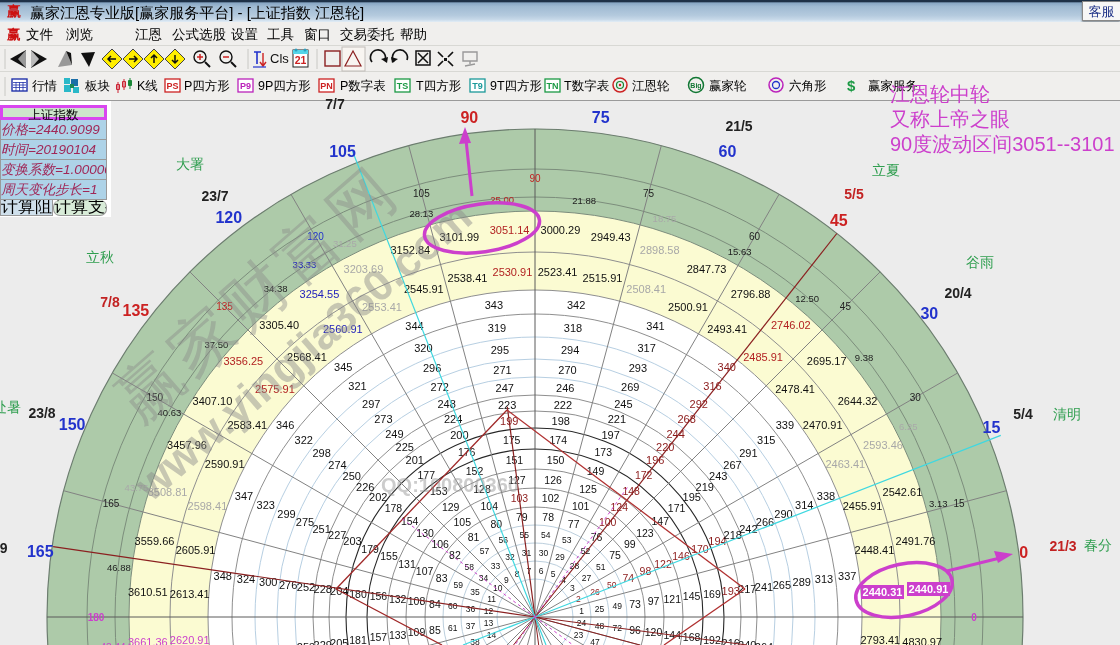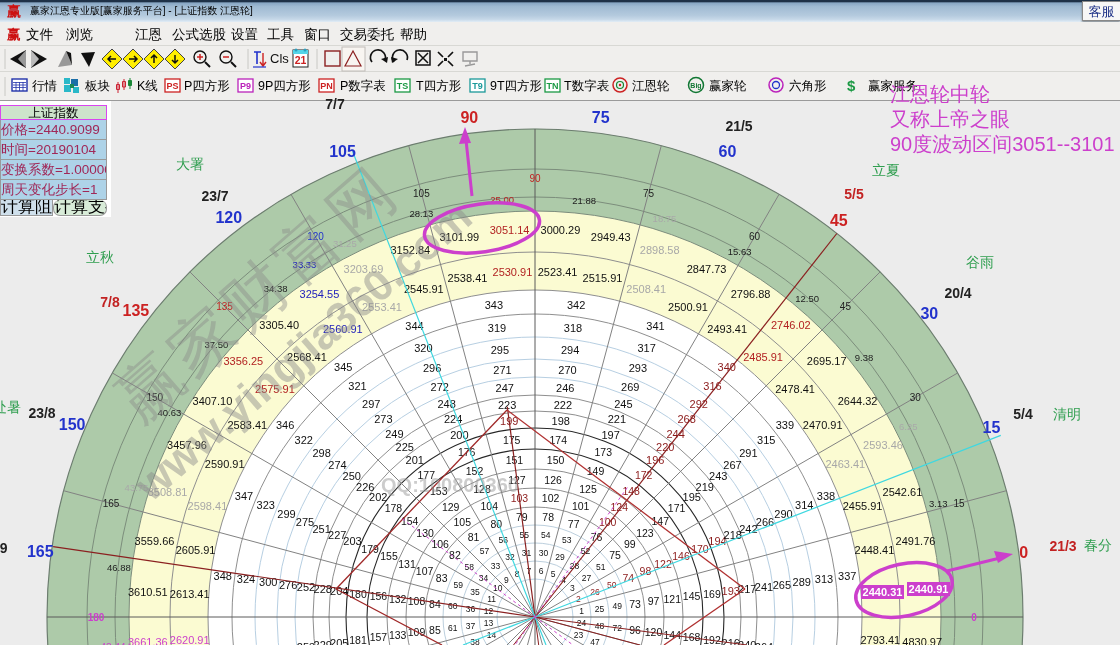--- a/index.html
+++ b/index.html
@@ -1,27 +1,27 @@
 <!DOCTYPE html>
 <html><head><meta charset="utf-8"><style>
 * { margin:0; padding:0; box-sizing:border-box; }
 body { width:1120px; height:645px; overflow:hidden; font-family:"Liberation Sans", sans-serif; background:#ececec; position:relative; }
 #titlebar { position:absolute; left:0; top:0; width:1120px; height:22px;
   background:linear-gradient(#1e3147 0%, #1e3147 8%, #87a6c3 13%, #9fbad2 30%, #b4cade 70%, #c6d8e8 88%, #e2edf6 100%); }
-#titlebar .t { position:absolute; left:30px; top:4px; font-size:10px; color:#000; }
+#titlebar .t { position:absolute; left:30px; top:4px; font-size:15px; color:#000; }
 #logo1 { position:absolute; left:7px; top:3px; font-size:14px; font-weight:bold; color:#cc1111; background:transparent; }
 #kefu { position:absolute; right:0px; top:1px; width:38px; height:20px; background:#f6f6f6; border:1px solid #888; border-right:none; color:#1b2f86; font-size:13px; text-align:center; line-height:19px; box-shadow:0 2px 2px rgba(0,0,0,0.35); }
 #menubar { position:absolute; left:0; top:22px; width:1120px; height:24px; background:#f0efed; border-bottom:1px solid #d8d8d4; }
 #menubar span { position:absolute; top:4px; font-size:13.5px; color:#000; }
 #toolbar1 { position:absolute; left:0; top:46px; width:1120px; height:26px; background:#f0efed; border-bottom:1px solid #d8d8d4; }
 #toolbar2 { position:absolute; left:0; top:72px; width:1120px; height:29px; background:#f0efed; border-bottom:1px solid #9a9a9a; }
 svg.main { position:absolute; left:0; top:0; z-index:5; pointer-events:none; }
 #panel { position:absolute; left:0; top:105px; width:107px; z-index:6; font-size:13px; }
-#panel .hd { height:15px; background:#cde4cb; border:1px solid #d946ef; text-align:center; font-size:12.5px; line-height:14px; color:#000; }
-#panel .row { height:20px; background:#aed3e8; border:1px solid #9a9a9a; border-top:none; color:#a02858; font-size:13.5px; line-height:19px; white-space:nowrap; overflow:hidden; }
+#panel .hd { height:15px; background:#cde4cb; border:3px solid #d946ef; text-align:center; font-size:12.5px; line-height:14px; color:#000; }
+#panel .row { height:20px; background:#aed3e8; border:1px solid #9a9a9a; border-top:none; color:#a02858; font-size:13.5px; line-height:19px; white-space:nowrap; overflow:hidden;font-style:italic; }
 #panel .btns { height:16px; display:flex; }
 #panel .btns div { height:16px; border:1px solid #9a9a9a; border-top:none; font-size:17px; line-height:14px; text-align:center; color:#000; white-space:nowrap; overflow:hidden; }
 </style></head><body>
 <div id="titlebar">
     <span id="logo1">赢</span>
     <span class="t">赢家江恩专业版[赢家服务平台] - [上证指数 江恩轮]</span>
     <div id="kefu">客服</div>
   </div>
 <div id="menubar">
 <span style="left:7px;color:#cc1111;font-weight:bold;">赢</span>

